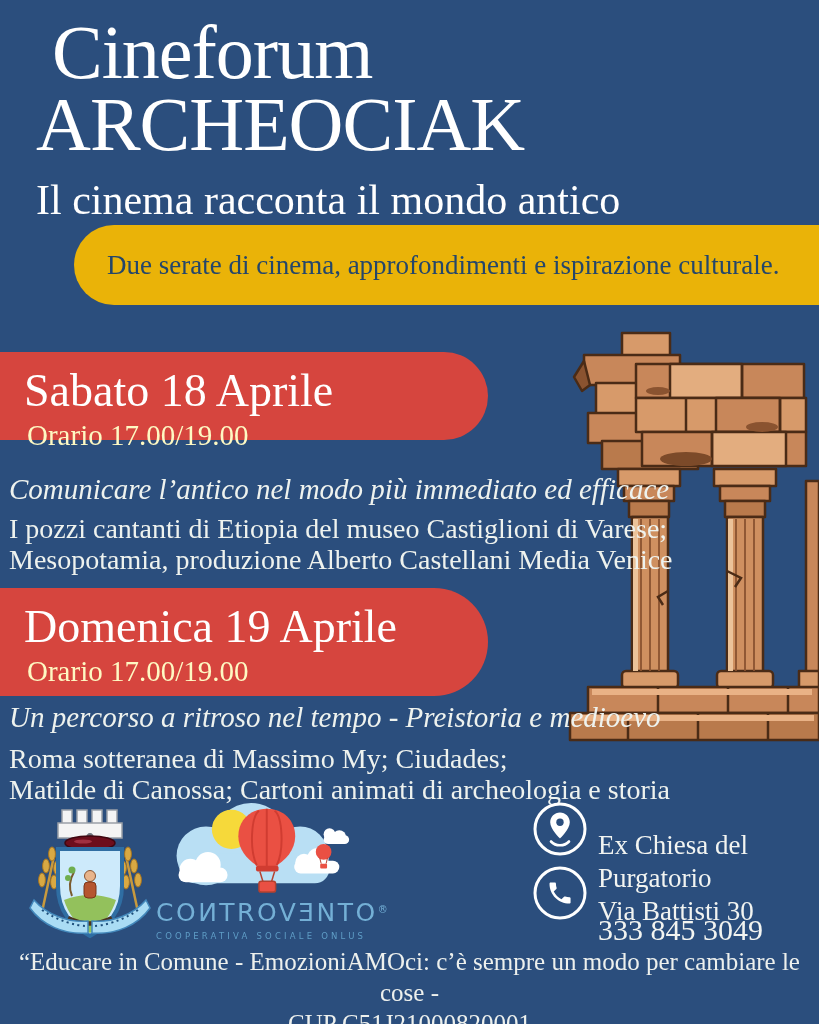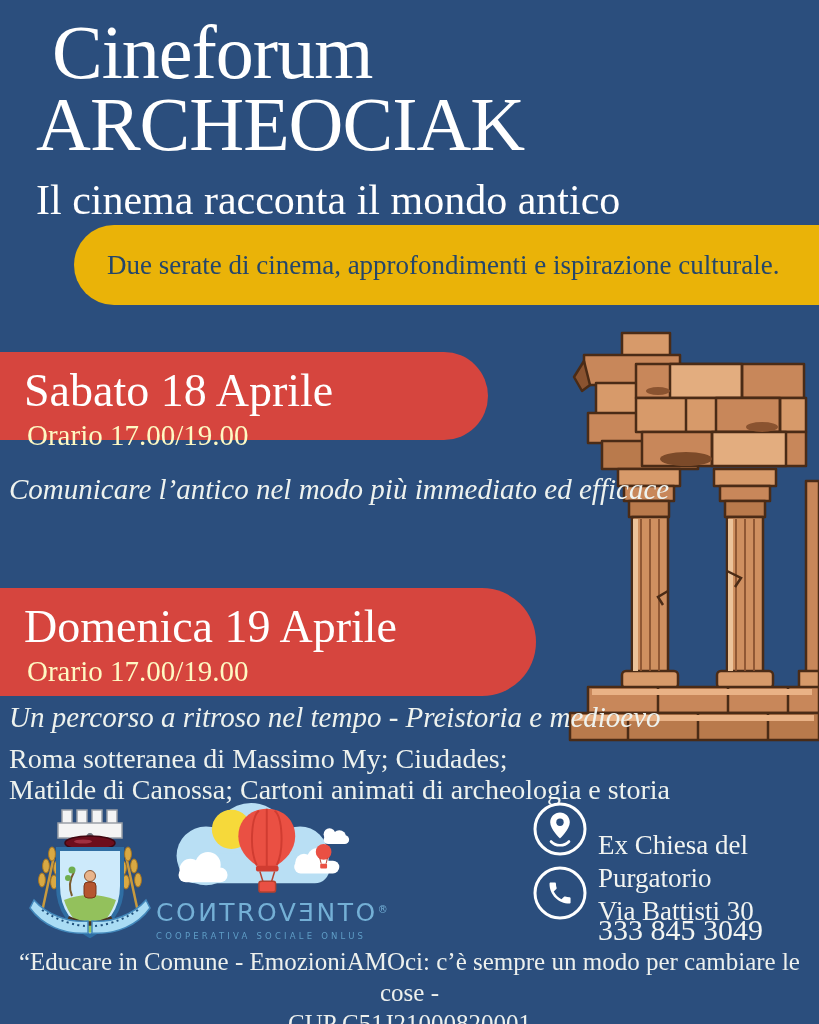--- a/index.html
+++ b/index.html
@@ -18,21 +18,21 @@
   .tagline-box{
     position:absolute;left:74px;top:225px;width:745px;height:80px;
     background:#eab308;border-radius:40px 0 0 40px;
     display:flex;align-items:center;box-sizing:border-box;padding-left:33px;
   }
   .tagline-box span{font-size:27px;color:#24466b;}
   .curator{position:absolute;left:52px;top:313px;font-style:italic;font-size:30px;color:#f4f6f3;}
   
   .banner{position:absolute;left:0;width:488px;background:#d6453e;border-radius:0 56px 56px 0;color:#fff;}
   .banner-1{top:352px;height:88px;}
-  .banner-2{top:588px;height:108px;padding-left:48px;}
+  .banner-2{top:588px;height:108px;}
   .banner .day{position:absolute;left:24px;top:12px;font-size:46px;white-space:nowrap;}
   .banner .time{position:absolute;left:27px;top:67px;font-size:29px;color:#fef9c3;white-space:nowrap;}
   .theme{position:absolute;left:9px;font-style:italic;font-size:29px;color:#eef2ee;white-space:nowrap;}
   .theme-1{top:473px;}
   .theme-2{top:701px;}
   .films{position:absolute;left:9px;font-size:28px;line-height:31px;color:#eef2ee;white-space:nowrap;}
   .films-1{top:513px;}
   .films-2{top:743px;}
   
   .icon-circle{position:absolute;left:532px;width:56px;height:56px;}
@@ -134,20 +134,24 @@
 
     <path d="M161 240 l14 7 -6 9" stroke="#4a2b16" stroke-width="2.5" fill="none"></path>
     <path d="M102 260 l-10 6 5 8" stroke="#4a2b16" stroke-width="2.5" fill="none"></path>
   </svg>
 
   <div class="banner banner-1">
     <div class="day">Sabato 18 Aprile</div>
     <div class="time">Orario 17.00/19.00</div>
   </div>
   <div class="theme theme-1">Comunicare l’antico nel modo più immediato ed efficace</div>
+  <div class="films films-1">
+    <div>I pozzi cantanti di Etiopia del museo Castiglioni di Varese;</div>
+    <div>Mesopotamia, produzione Alberto Castellani Media Venice</div>
+  </div>
 
   <div class="banner banner-2">
     <div class="day">Domenica 19 Aprile</div>
     <div class="time">Orario 17.00/19.00</div>
   </div>
   <div class="theme theme-2">Un percorso a ritroso nel tempo - Preistoria e medioevo</div>
   <div class="films films-2">
     <div>Roma sotteranea di Massimo My; Ciudades;</div>
     <div>Matilde di Canossa; Cartoni animati di archeologia e storia</div>
   </div>

